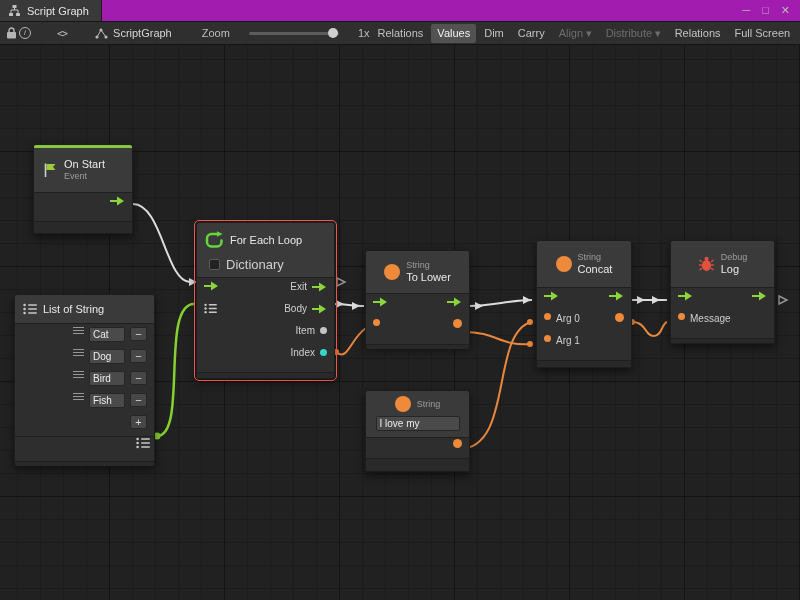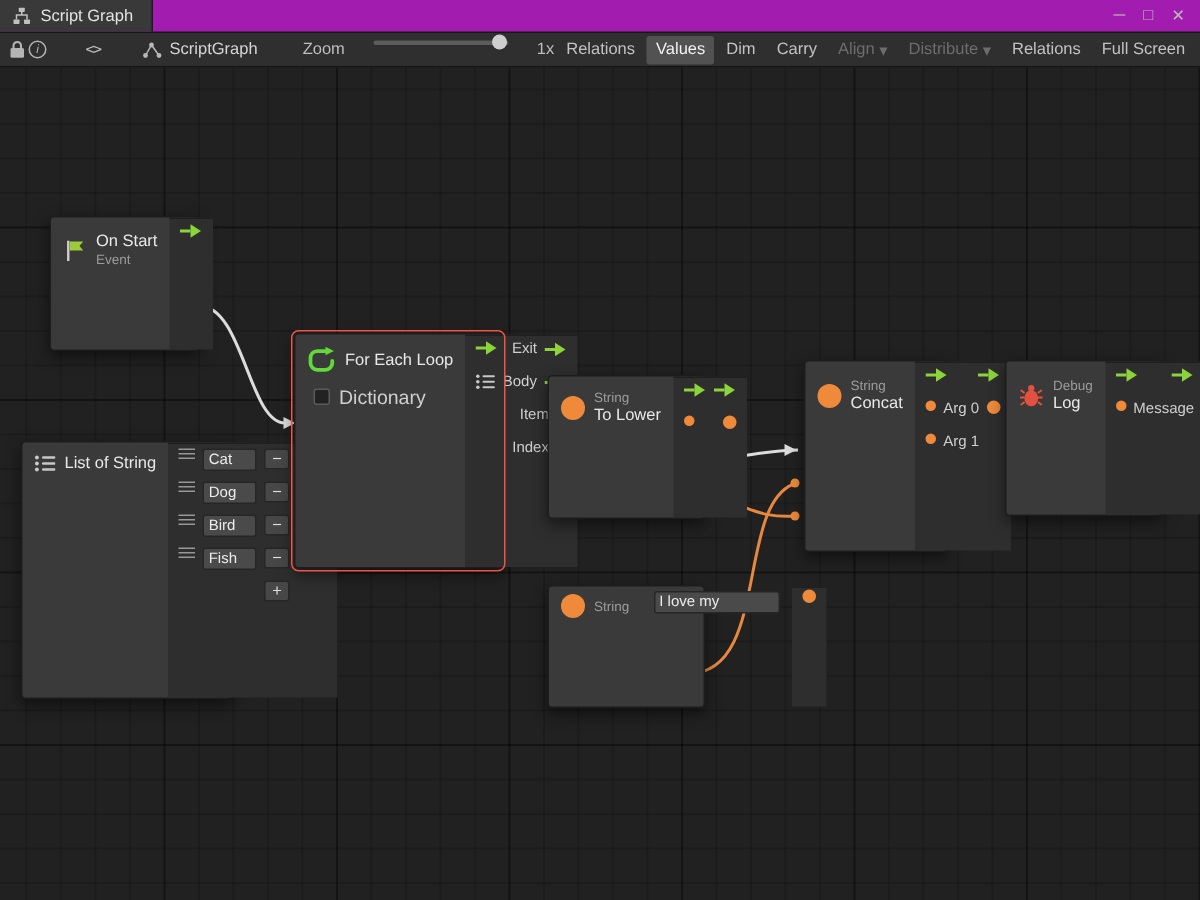--- a/index.html
+++ b/index.html
@@ -14,38 +14,38 @@
 
   
   .toolbar { height:23px; background:#2f2f2f; border-bottom:1px solid #141414; display:flex; align-items:center; font-size:11px; color:#c2c2c2; padding:0 6px; gap:2px; }
   .tbtn { height:19px; padding:0 6px; display:flex; align-items:center; gap:3px; border-radius:2px; white-space:nowrap; cursor:default; }
   .tbtn.active { background:#525252; color:#f2f2f2; }
   .tbtn.disabled { color:#6d6d6d; }
   .tb-icon { display:flex; align-items:center; justify-content:center; width:20px; height:19px; }
   .info-glyph { width:12px; height:12px; border:1px solid #b5b5b5; border-radius:50%; font-size:8px; line-height:10px; text-align:center; color:#b5b5b5; font-style:italic; }
   .code-glyph { font-family:"DejaVu Sans Mono",monospace; font-size:10px; color:#c2c2c2; letter-spacing:-1px; }
   .crumb { display:flex; align-items:center; gap:5px; margin-left:26px; color:#d6d6d6; }
-  .zoom-group { display:flex; align-items:flex-start; margin-left:28px; color:#bdbdbd;gap:12px; }
+  .zoom-group { display:flex; align-items:center; margin-left:28px; color:#bdbdbd;gap:12px; }
   .zoom-track { width:90px; height:3px; background:#5c5c5c; border-radius:2px; position:relative; margin:0 7px; }
   .zoom-thumb { position:absolute; right:1px; top:-4px; width:10px; height:10px; border-radius:50%; background:#cfcfcf; }
   .tb-right { margin-left:auto; display:flex; align-items:center; gap:2px; }
 
   
   .canvas { position:absolute; top:45px; left:0; width:800px; height:555px; background-color:#212121;
     background-image:
       linear-gradient(rgba(0,0,0,.30) 1px, transparent 1px),
       linear-gradient(90deg, rgba(0,0,0,.30) 1px, transparent 1px),
       linear-gradient(rgba(0,0,0,.16) 1px, transparent 1px),
       linear-gradient(90deg, rgba(0,0,0,.16) 1px, transparent 1px);
     background-size:115px 115px,115px 115px,23px 23px,23px 23px;
     background-position:-6px -9px; }
   .wires { position:absolute; inset:0; pointer-events:none; }
 
   
-  .node { position:absolute; display:flex; flex-direction:row; background:#3a3a3a; border:1px solid #1d1d1d; border-radius:3px;
+  .node { position:absolute; display:flex; flex-direction:column; background:#3a3a3a; border:1px solid #1d1d1d; border-radius:3px;
           box-shadow:0 4px 10px rgba(0,0,0,.5); color:#ddd; }
   .node.selected { outline:1px solid #ef5444; outline-offset:1px; }
   .accent { height:3px; background:#86c93e; border-radius:2px 2px 0 0; flex:none; }
   .hdr { display:flex; align-items:center; gap:6px; padding:4px 8px; flex:none; }
   .hdr.center { justify-content:center; }
   .hdr-col { display:flex; flex-direction:column; flex:none; }
   .titles { display:flex; flex-direction:column; line-height:1.2; }
   .title { font-size:11px; color:#e8e8e8; }
   .type { font-size:9px; color:#9c9c9c; }
   .rows { background:#2e2e2e; border-top:1px solid #1f1f1f; padding:3px 0; flex:none; }

